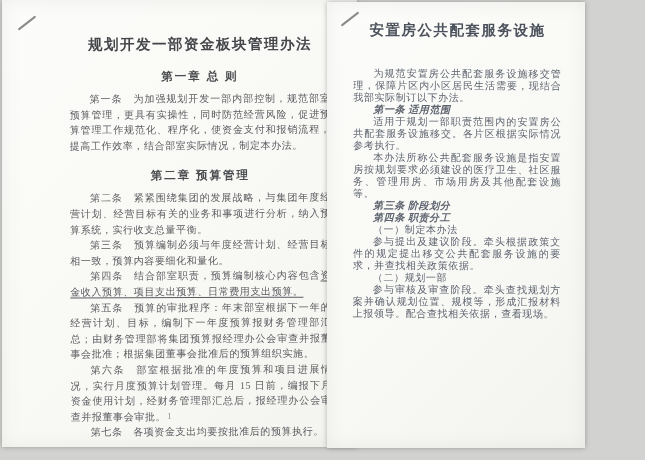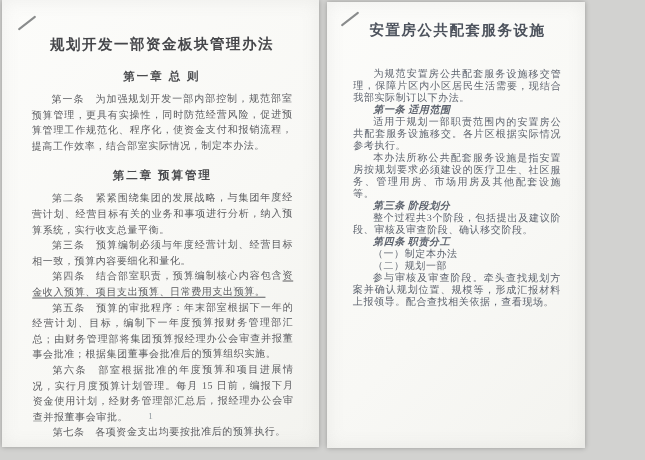--- a/index.html
+++ b/index.html
@@ -7,21 +7,21 @@
     width:645px;height:460px;overflow:hidden;
     background:#d2d2d0;
     font-family:"Liberation Serif","DejaVu Serif",serif;
   }
   .scan-area{position:relative;width:645px;height:460px;background:#d2d2d0;}
   .page{
     position:absolute;top:0;
     background:linear-gradient(135deg,#fcfcfa 0%,#f8f8f5 60%,#f3f3ef 100%);
     box-shadow:0 0 5px rgba(0,0,0,0.28), inset 0 0 18px rgba(120,120,115,0.10);
   }
-  .page-left{left:2px;width:317px;height:447px;}
+  .page-left{left:2px;width:317px;height:447px;padding-left:38px;}
   .page-right{left:327px;top:2px;width:258px;height:446px;}
   .page-inner{position:relative;width:100%;height:100%;box-sizing:border-box;}
   .page-left .page-inner{padding:34px 26px 0 30px;transform:rotate(-0.2deg);}
   .page-right .page-inner{padding:18px 24px 0 26px;transform:rotate(0.15deg);}
 
   .pen-mark{
     position:absolute;width:22px;height:2px;background:#6d6f70;border-radius:1px;
     transform:rotate(-38deg);opacity:0.8;
   }
   .page-left .pen-mark{left:14px;top:22px;}
@@ -82,22 +82,22 @@
     <div class="pen-mark"></div>
     <div class="page-inner">
       <h1 class="doc-title">安置房公共配套服务设施</h1>
       <div class="title-gap"></div>
       <div class="body-text">
         <p>为规范安置房公共配套服务设施移交管理，保障片区内小区居民生活需要，现结合我部实际制订以下办法。</p>
         <p class="article-heading">第一条 适用范围</p>
         <p>适用于规划一部职责范围内的安置房公共配套服务设施移交。各片区根据实际情况参考执行。</p>
         <p>本办法所称公共配套服务设施是指安置房按规划要求必须建设的医疗卫生、社区服务、管理用房、市场用房及其他配套设施等。</p>
         <p class="article-heading">第三条 阶段划分</p>
-        <p>整个过程共3个阶段，包括提出及建议阶段、审核及审查阶段、确认移交阶段。</p>
         <p class="article-heading">第四条 职责分工</p>
         <p>（一）制定本办法</p>
+        <p>参与提出及建议阶段。牵头根据政策文件的规定提出移交公共配套服务设施的要求，并查找相关政策依据。</p>
         <p>（二）规划一部</p>
         <p>参与审核及审查阶段。牵头查找规划方案并确认规划位置、规模等，形成汇报材料上报领导。配合查找相关依据，查看现场。</p>
       </div>
     </div>
   </div>
 
 </div>
 
 </body></html>

